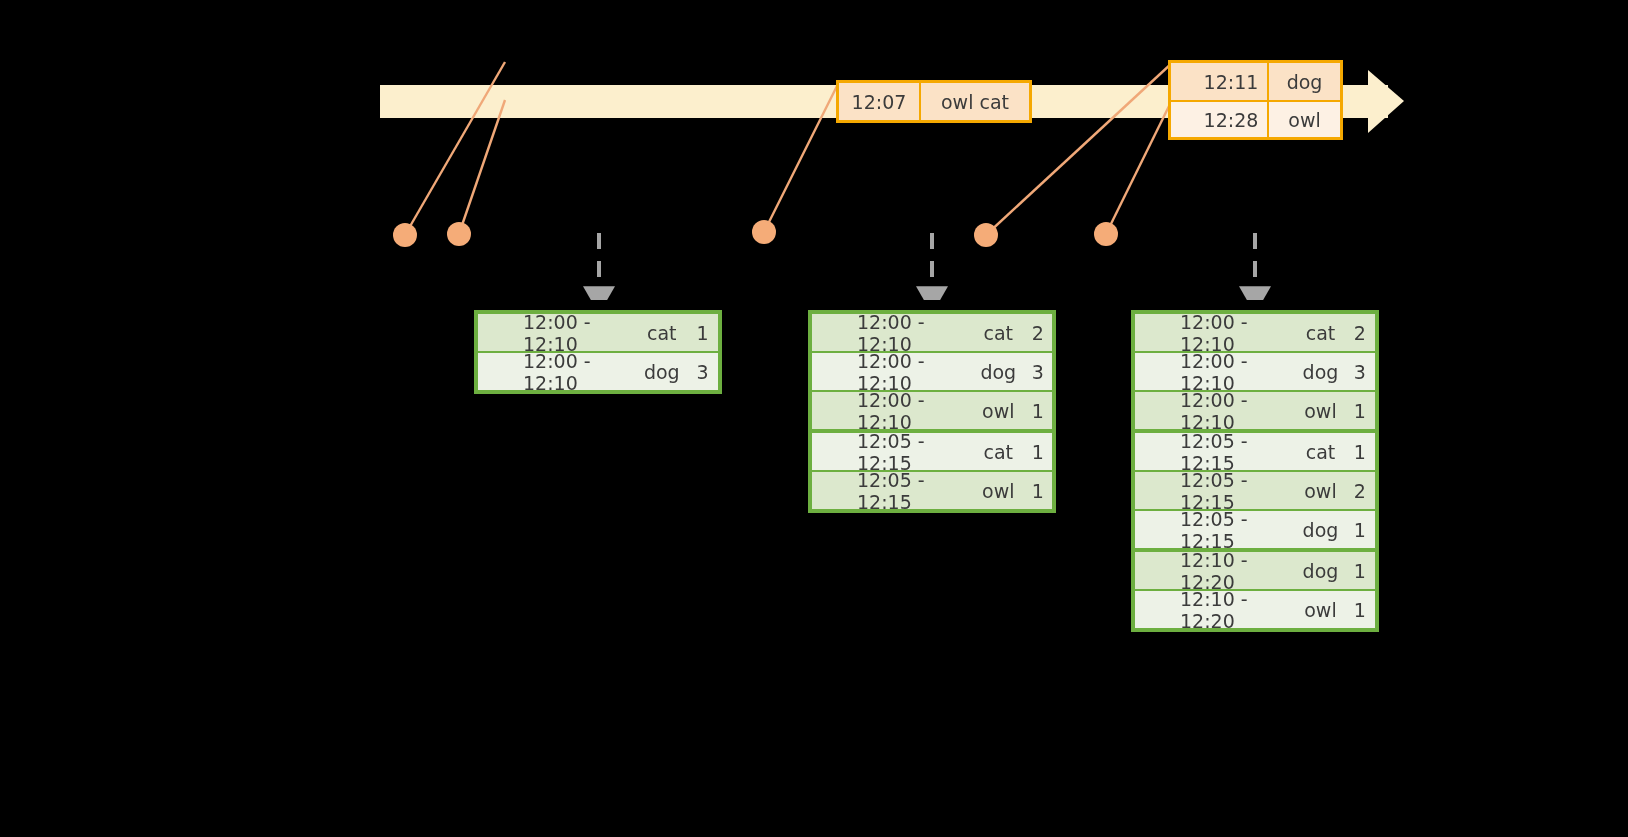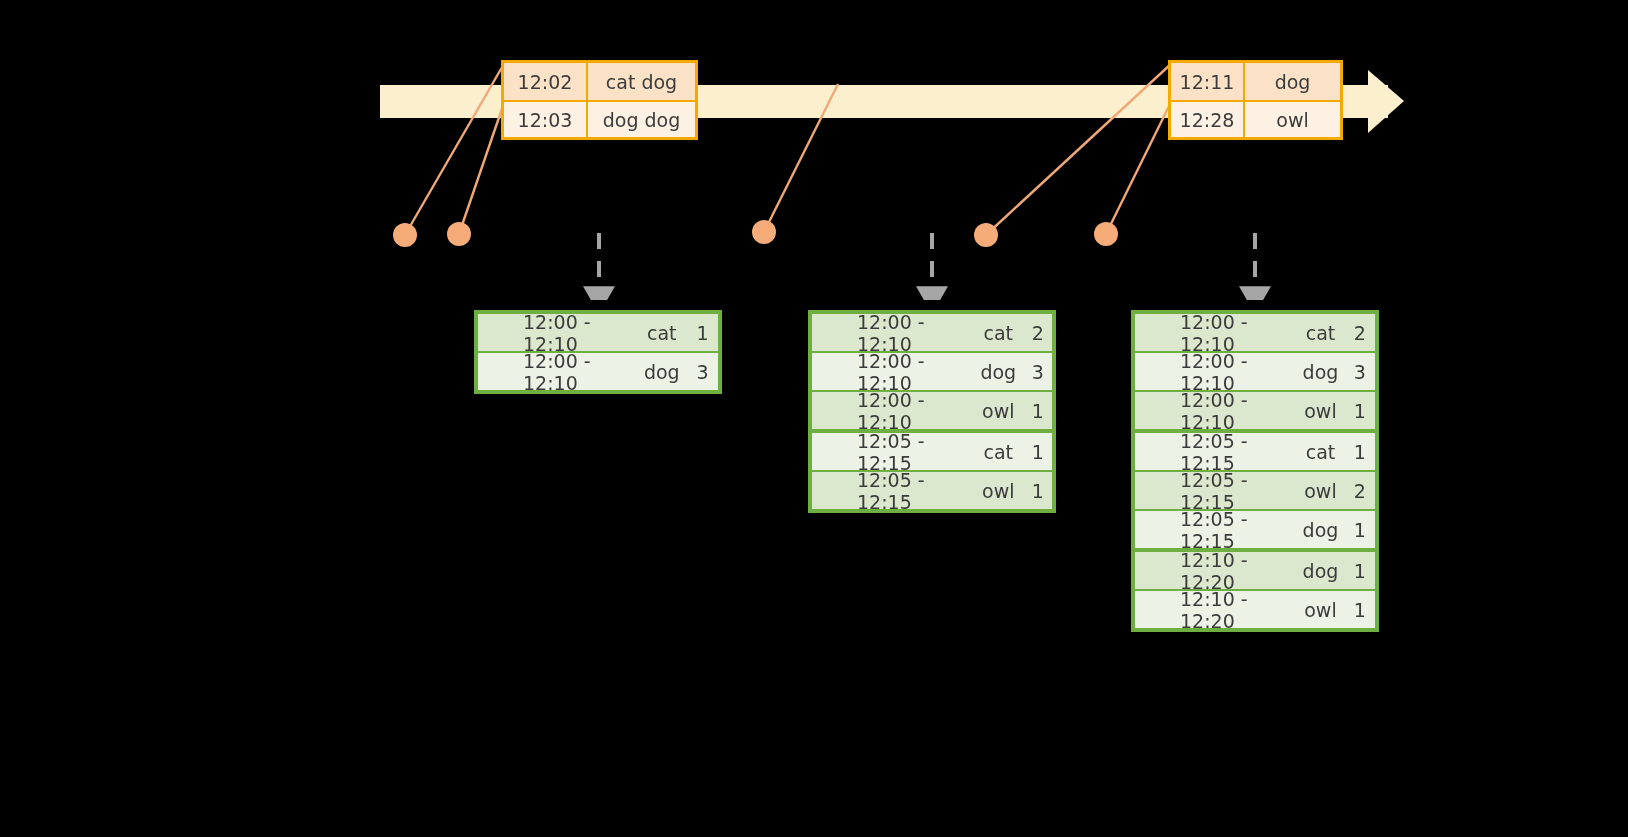--- a/index.html
+++ b/index.html
@@ -31,21 +31,21 @@
   }
   .event-words{
     flex:1;display:flex;align-items:center;justify-content:center;
     font-size:19px;color:#3b3b3b;box-sizing:border-box;
   }
 
   #event-box-1{left:501px;top:60px;width:197px;}
   #event-box-2{left:836px;top:80px;width:196px;}
   #event-box-2 .event-time{width:82px;}
   #event-box-3{left:1168px;top:60px;width:175px;}
-  #event-box-3 .event-time{width:74px;}
+  #event-box-3 .event-time{width:74px;margin-left:24px;}
 
   
   .result-table{
     position:absolute;
     border:4px solid #6DAF40;
     box-sizing:border-box;
     background:#6DAF40;
   }
   .res-row{display:flex;height:37px;box-sizing:border-box;padding-left:45px;}
   .res-row.band{background:#DCE8CD;}
@@ -109,31 +109,27 @@
         <circle cx="1106" cy="234" r="12" fill="#F5AC78"></circle>
       </g>
 
     <g id="downarrows">
         <line x1="599" y1="233" x2="599" y2="299" stroke="#A6A6A6" stroke-width="4" stroke-dasharray="16 12" marker-end="url(#gray-head)"></line>
         <line x1="932" y1="233" x2="932" y2="299" stroke="#A6A6A6" stroke-width="4" stroke-dasharray="16 12" marker-end="url(#gray-head)"></line>
         <line x1="1255" y1="233" x2="1255" y2="299" stroke="#A6A6A6" stroke-width="4" stroke-dasharray="16 12" marker-end="url(#gray-head)"></line>
       </g>
   </svg>
 
-  <div class="event-box" id="event-box-1">
+
+  <div class="event-box" id="event-box-2">
     <div class="event-row shade-a">
-      <div class="event-time">12:02</div>
-      <div class="event-words">cat dog</div>
-    </div>
-    <div class="event-row shade-b">
-      <div class="event-time">12:03</div>
-      <div class="event-words">dog dog</div>
+      <div class="event-time">12:07</div>
+      <div class="event-words">owl cat</div>
     </div>
   </div>
-
 
   <div class="event-box" id="event-box-3">
     <div class="event-row shade-a">
       <div class="event-time">12:11</div>
       <div class="event-words">dog</div>
     </div>
     <div class="event-row shade-b">
       <div class="event-time">12:28</div>
       <div class="event-words">owl</div>
     </div>

